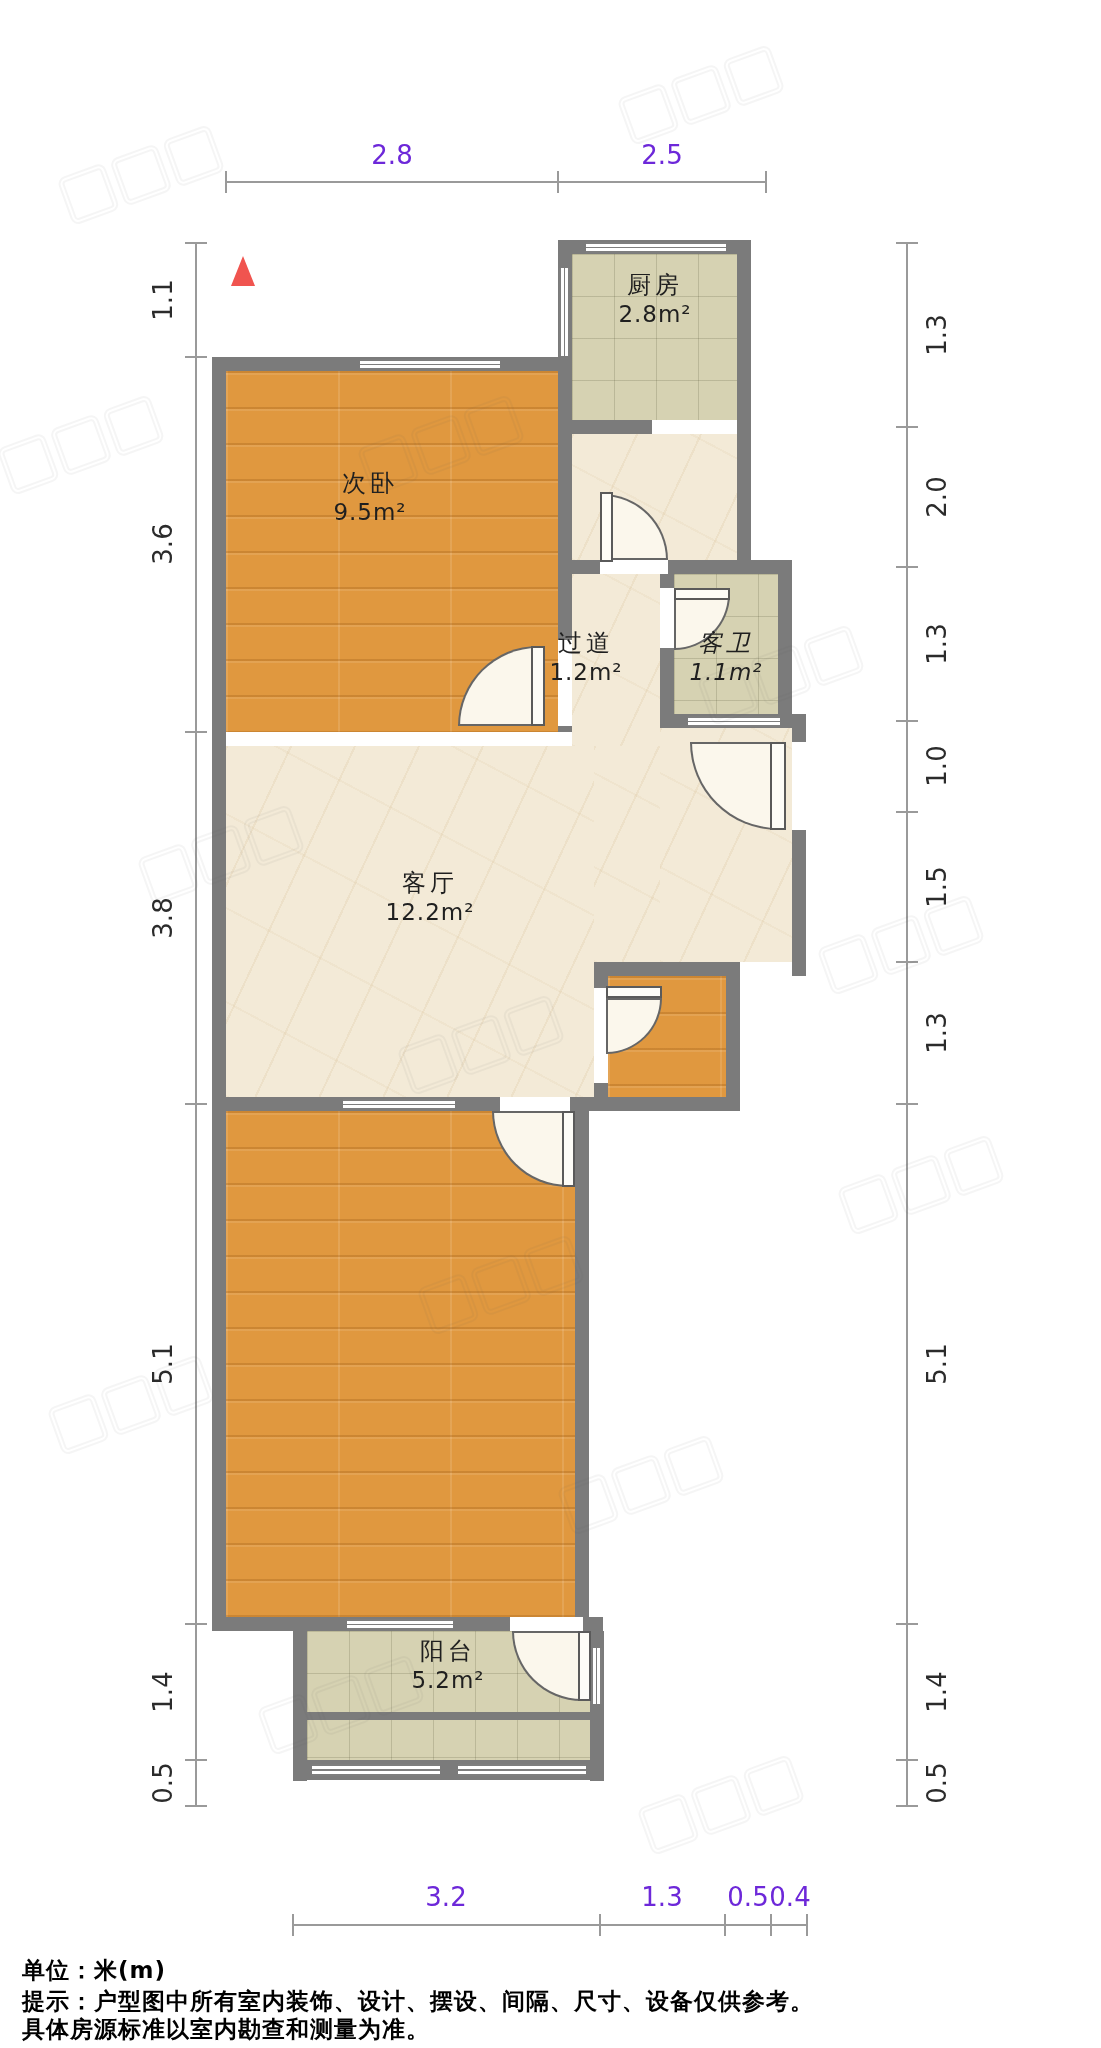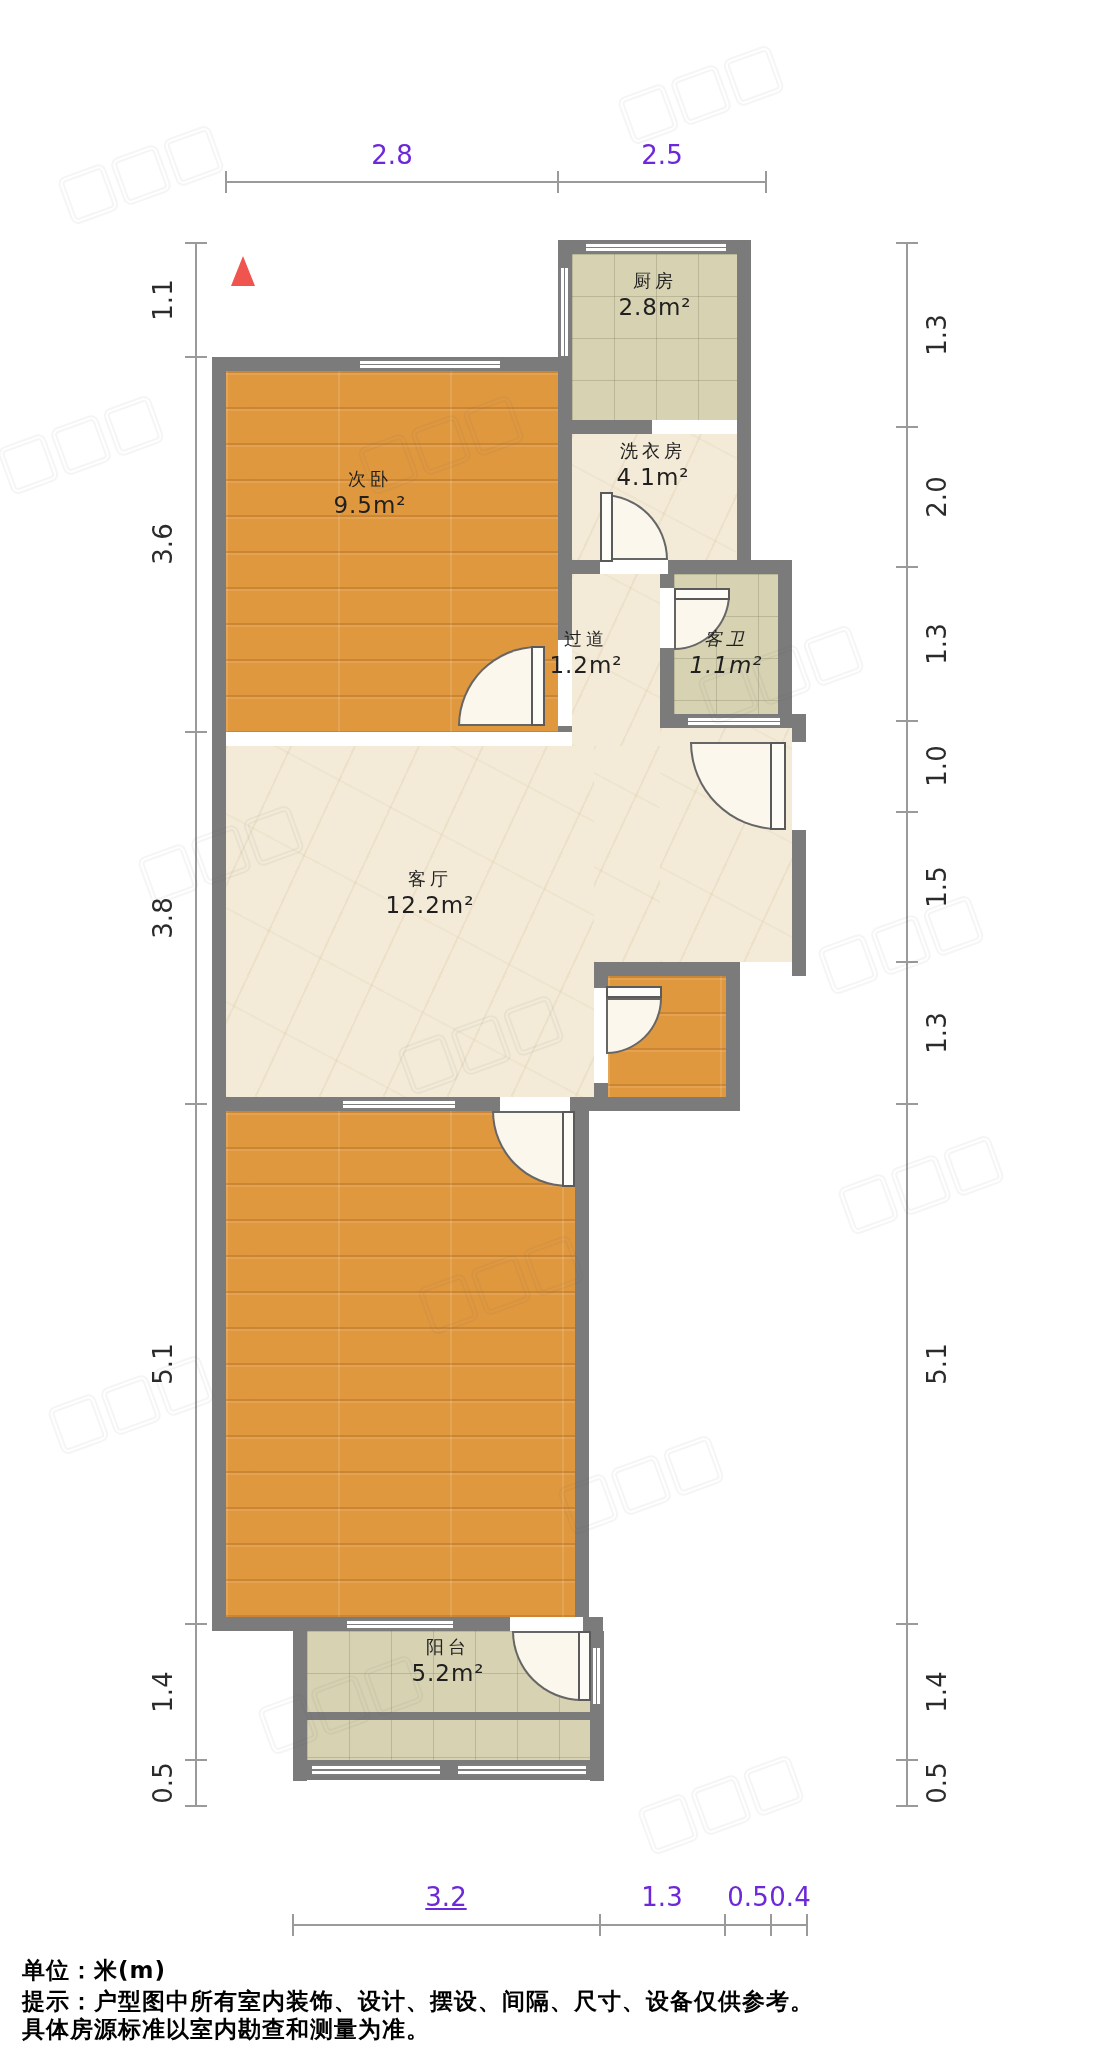--- a/index.html
+++ b/index.html
@@ -15,21 +15,21 @@
       repeating-linear-gradient(to right, rgba(90,90,60,.22) 0 1px, rgba(0,0,0,0) 1px 42px),
       repeating-linear-gradient(to bottom, rgba(90,90,60,.22) 0 1px, rgba(0,0,0,0) 1px 42px);}
   .floor-marble{position:absolute;background-color:#f3ead7;
     background-image:repeating-linear-gradient(115deg, rgba(205,175,125,.16) 0 2px, rgba(0,0,0,0) 2px 58px),
       repeating-linear-gradient(28deg, rgba(205,175,125,.10) 0 2px, rgba(0,0,0,0) 2px 83px);}
   .wh{position:absolute;background:#fff linear-gradient(to bottom, rgba(0,0,0,0) 0 42%, #7e7e7e 42% 58%, rgba(0,0,0,0) 58%);border-top:2px solid #7e7e7e;border-bottom:2px solid #7e7e7e;box-sizing:border-box;}
   .wv{position:absolute;background:#fff linear-gradient(to right, rgba(0,0,0,0) 0 42%, #7e7e7e 42% 58%, rgba(0,0,0,0) 58%);border-left:2px solid #7e7e7e;border-right:2px solid #7e7e7e;box-sizing:border-box;}
   .leaf{position:absolute;background:#fdfcf7;border:2px solid #5a5a5a;box-sizing:border-box;}
   .arc{position:absolute;background:#fbf7ec;border:2px solid #666;box-sizing:border-box;}
   .room-label{position:absolute;text-align:center;color:#1f1f1f;line-height:1.25;}
-  .room-label .nm{display:block;font-size:18px;letter-spacing:4px;}
+  .room-label .nm{display:block;font-size:24px;letter-spacing:4px;}
   .room-label .ar{display:block;font-size:23px;letter-spacing:1px;}
   .dlh{position:absolute;height:2px;background:#9a9a9a;}
   .dlv{position:absolute;width:2px;background:#9a9a9a;}
   .tkv{position:absolute;width:2px;height:22px;background:#9a9a9a;}
   .tkh{position:absolute;width:22px;height:2px;background:#9a9a9a;}
   .dim{position:absolute;font-size:26px;color:#6d28d9;white-space:nowrap;transform:translateX(-50%);}
   .dimv{position:absolute;font-size:26px;color:#2b2b2b;white-space:nowrap;writing-mode:vertical-rl;transform:translateY(-50%) rotate(180deg);}
   .north{position:absolute;width:0;height:0;border-left:12px solid rgba(0,0,0,0);border-right:12px solid rgba(0,0,0,0);border-bottom:30px solid #f0544f;}
   .footer-line{position:absolute;color:#000;font-size:23px;font-weight:bold;letter-spacing:1px;white-space:nowrap;}
   .wm{position:absolute;display:flex;gap:6px;opacity:.055;transform:rotate(-20deg);}
@@ -112,24 +112,20 @@
   <div class="arc" style="left:492px;top:1111px;width:76px;height:76px;border-radius:0 0 0 100%;"></div>
   <div class="leaf" style="left:562px;top:1111px;width:13px;height:76px;"></div>
 
   <div class="arc" style="left:512px;top:1631px;width:70px;height:70px;border-radius:0 0 0 100%;"></div>
   <div class="leaf" style="left:578px;top:1631px;width:13px;height:70px;"></div>
 
   <div class="room-label" style="left:580px;top:270px;width:150px;">
     <span class="nm">厨房</span>
     <span class="ar">2.8m²</span>
   </div>
-  <div class="room-label" style="left:578px;top:440px;width:150px;">
-    <span class="nm">洗衣房</span>
-    <span class="ar">4.1m²</span>
-  </div>
   <div class="room-label" style="left:300px;top:468px;width:140px;">
     <span class="nm">次卧</span>
     <span class="ar">9.5m²</span>
   </div>
   <div class="room-label" style="left:531px;top:628px;width:110px;">
     <span class="nm">过道</span>
     <span class="ar">1.2m²</span>
   </div>
   <div class="room-label" style="left:664px;top:628px;width:124px;font-style:italic;">
     <span class="nm">客卫</span>
@@ -186,21 +182,21 @@
   <div class="dimv" style="left:922px;top:1364px;">5.1</div>
   <div class="dimv" style="left:922px;top:1692px;">1.4</div>
   <div class="dimv" style="left:922px;top:1783px;">0.5</div>
 
   <div class="dlh" style="left:293px;top:1924px;width:514px;"></div>
   <div class="tkv" style="left:292px;top:1914px;"></div>
   <div class="tkv" style="left:599px;top:1914px;"></div>
   <div class="tkv" style="left:724px;top:1914px;"></div>
   <div class="tkv" style="left:770px;top:1914px;"></div>
   <div class="tkv" style="left:806px;top:1914px;"></div>
-  <div class="dim" style="left:446px;top:1882px;text-decoration:underline;">3.2</div>
+  <div class="dim" style="left:446px;top:1882px;">3.2</div>
   <div class="dim" style="left:662px;top:1882px;">1.3</div>
   <div class="dim" style="left:748px;top:1882px;">0.5</div>
   <div class="dim" style="left:790px;top:1882px;">0.4</div>
 
   <div class="footer-line" style="left:22px;top:1955px;">单位：米(m)</div>
   <div class="footer-line" style="left:22px;top:1986px;">提示：户型图中所有室内装饰、设计、摆设、间隔、尺寸、设备仅供参考。</div>
   <div class="footer-line" style="left:22px;top:2014px;">具体房源标准以室内勘查和测量为准。</div>
 
   <div class="wm" style="left:60px;top:150px;">
       <span></span>

